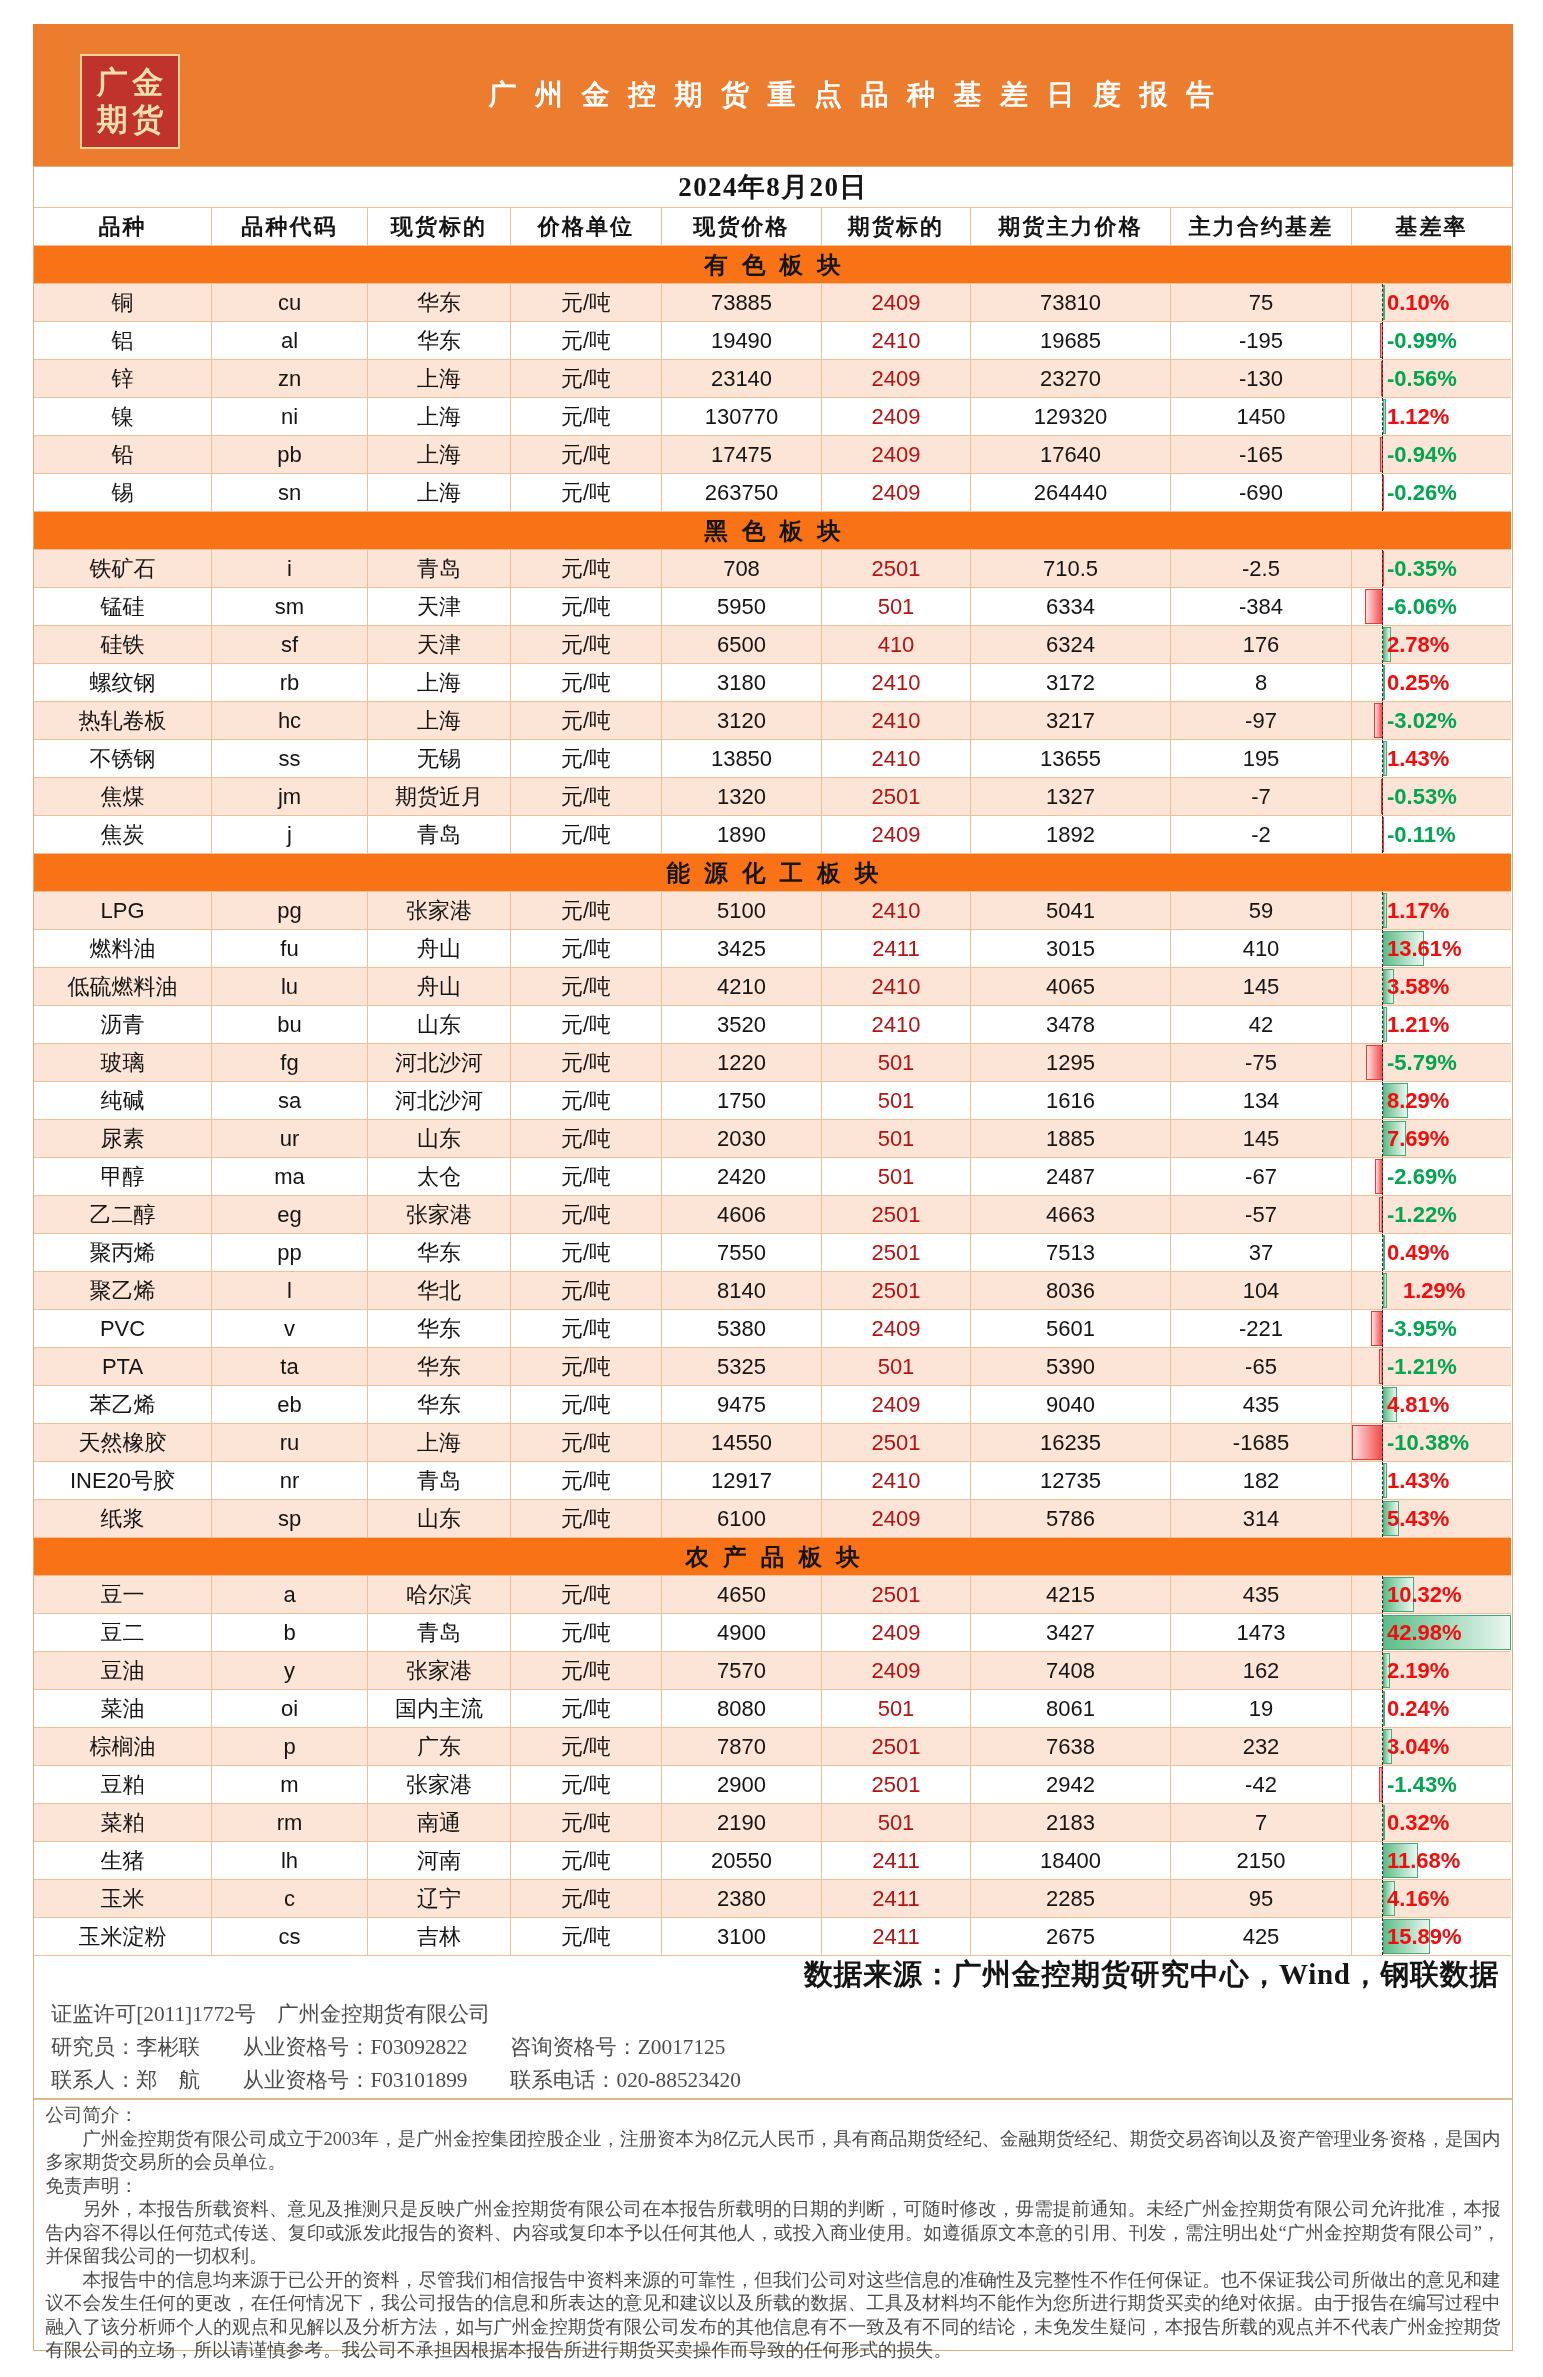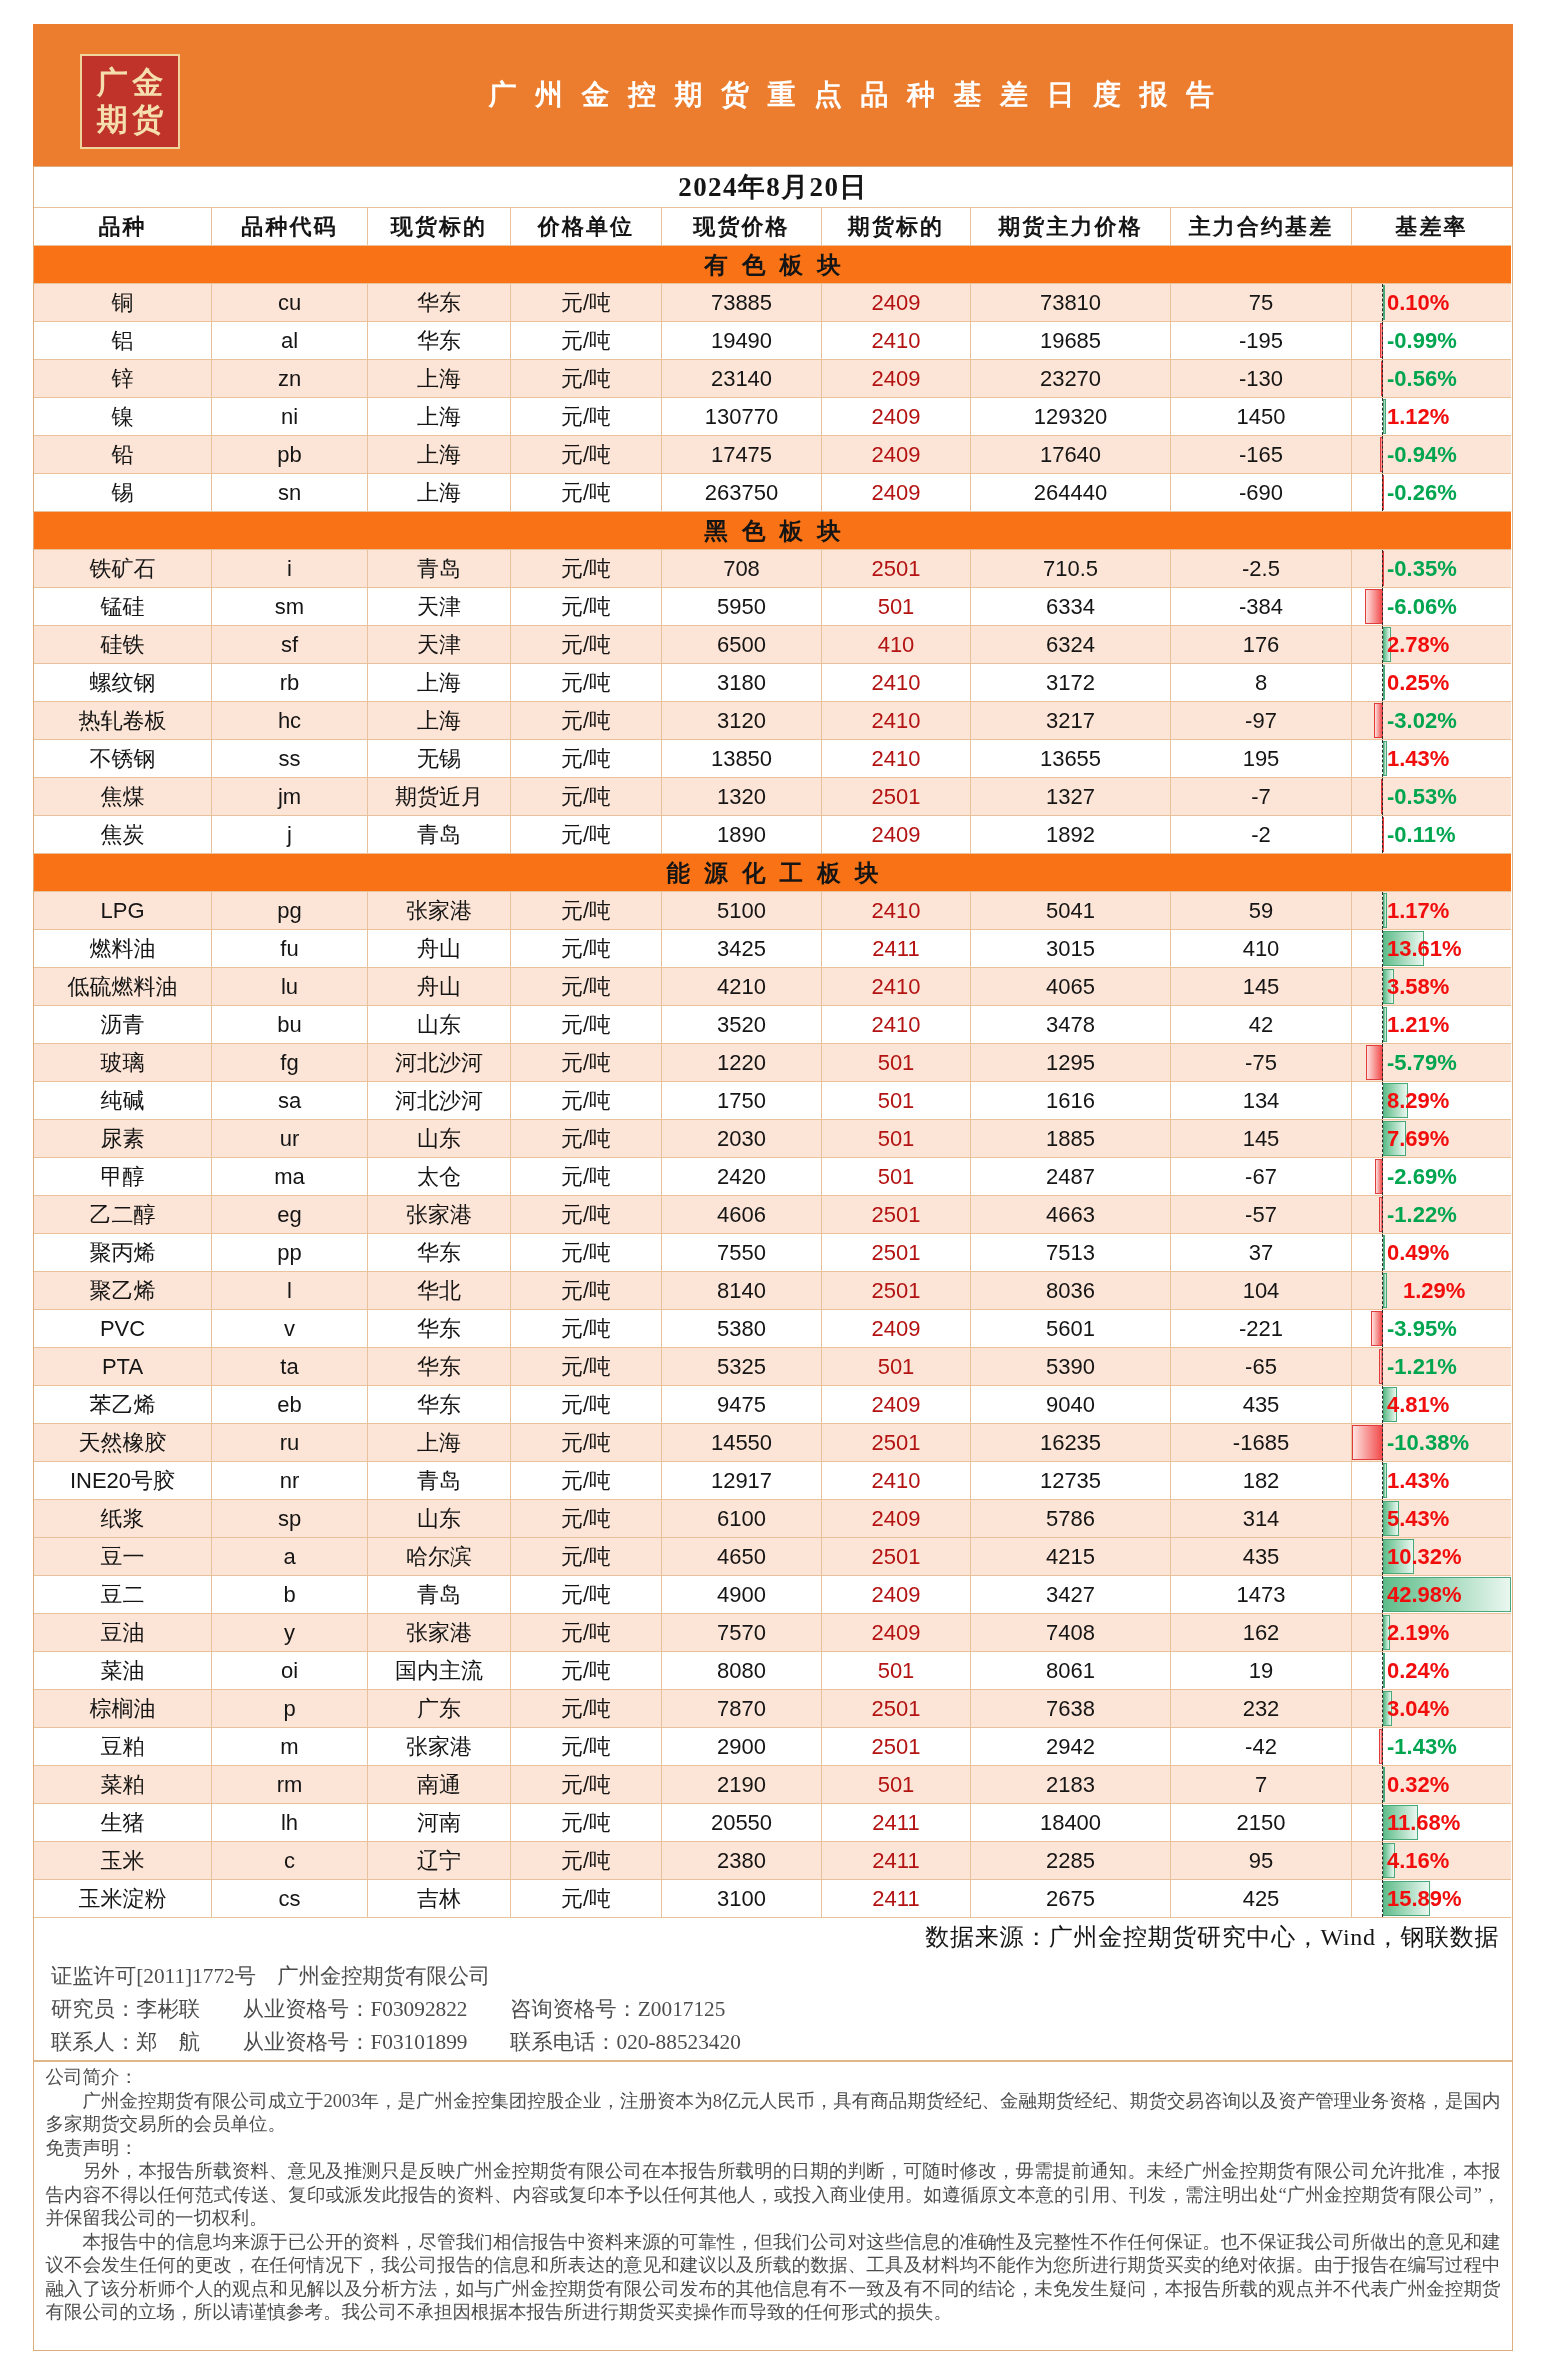--- a/index.html
+++ b/index.html
@@ -35,21 +35,21 @@
   .cell.pct{justify-content:flex-start;}
   .pct-axis{position:absolute;top:0;bottom:0;width:0;border-left:1.4px dashed #2a2a2a;z-index:2;}
   .pct-bar{position:absolute;top:1.4px;bottom:1.4px;z-index:1;box-sizing:border-box;}
   .pct-bar.pos{background:linear-gradient(to right,#5fbd8a,#eaf7f0);border:1.4px solid #49a878;}
   .pct-bar.neg{background:linear-gradient(to left,#f24b4b,#fde3e0);border:1.4px solid #e03c3c;}
   .pct-text{position:absolute;z-index:3;font-weight:bold;font-size:22px;}
   .pct-text.pos{color:#f20d0d;}
   .pct-text.neg{color:#00a550;}
   
   .source-row{height:38px;display:flex;align-items:center;justify-content:flex-end;
-        padding-right:12.8px;font-weight:normal;font-size:24px;letter-spacing:0.7px;}
+        padding-right:12.8px;font-weight:bold;font-size:29px;letter-spacing:0.7px;}
   .contact-block{height:104px;padding:4.3px 0 0 17px;box-sizing:border-box;color:#4c4c4c;
         font-size:21.3px;line-height:33px;}
   .legal-box{height:267px;box-sizing:border-box;border-top:2.1px solid #e0b68b;
         padding:4.3px 11.4px 0 11.4px;color:#4c4c4c;font-size:18.5px;line-height:23.5px;
         text-align:justify;overflow:hidden;}
   .legal-box p{margin:0;text-indent:2em;}
   .legal-box .label{text-indent:0;}
 </style>
 </head>
 <body>
@@ -475,20 +475,21 @@
         <div class="cell c3 pink">元/吨</div>
         <div class="cell c4 pink">6100</div>
         <div class="cell c5 pink contract">2409</div>
         <div class="cell c6 pink">5786</div>
         <div class="cell c7 pink">314</div>
         <div class="cell c8 pink pct">
           <div class="pct-bar pos" style="width: 16px; left: 31px;"></div>
           <div class="pct-axis" style="left: 30px;"></div>
           <div class="pct-text pos" style="left: 35px;">5.43%</div>
         </div>
+        <div class="section-row">农产品板块</div>
         <div class="cell c0 pink">豆一</div>
         <div class="cell c1 pink">a</div>
         <div class="cell c2 pink">哈尔滨</div>
         <div class="cell c3 pink">元/吨</div>
         <div class="cell c4 pink">4650</div>
         <div class="cell c5 pink contract">2501</div>
         <div class="cell c6 pink">4215</div>
         <div class="cell c7 pink">435</div>
         <div class="cell c8 pink pct">
           <div class="pct-bar pos" style="width: 31px; left: 31px;"></div>

